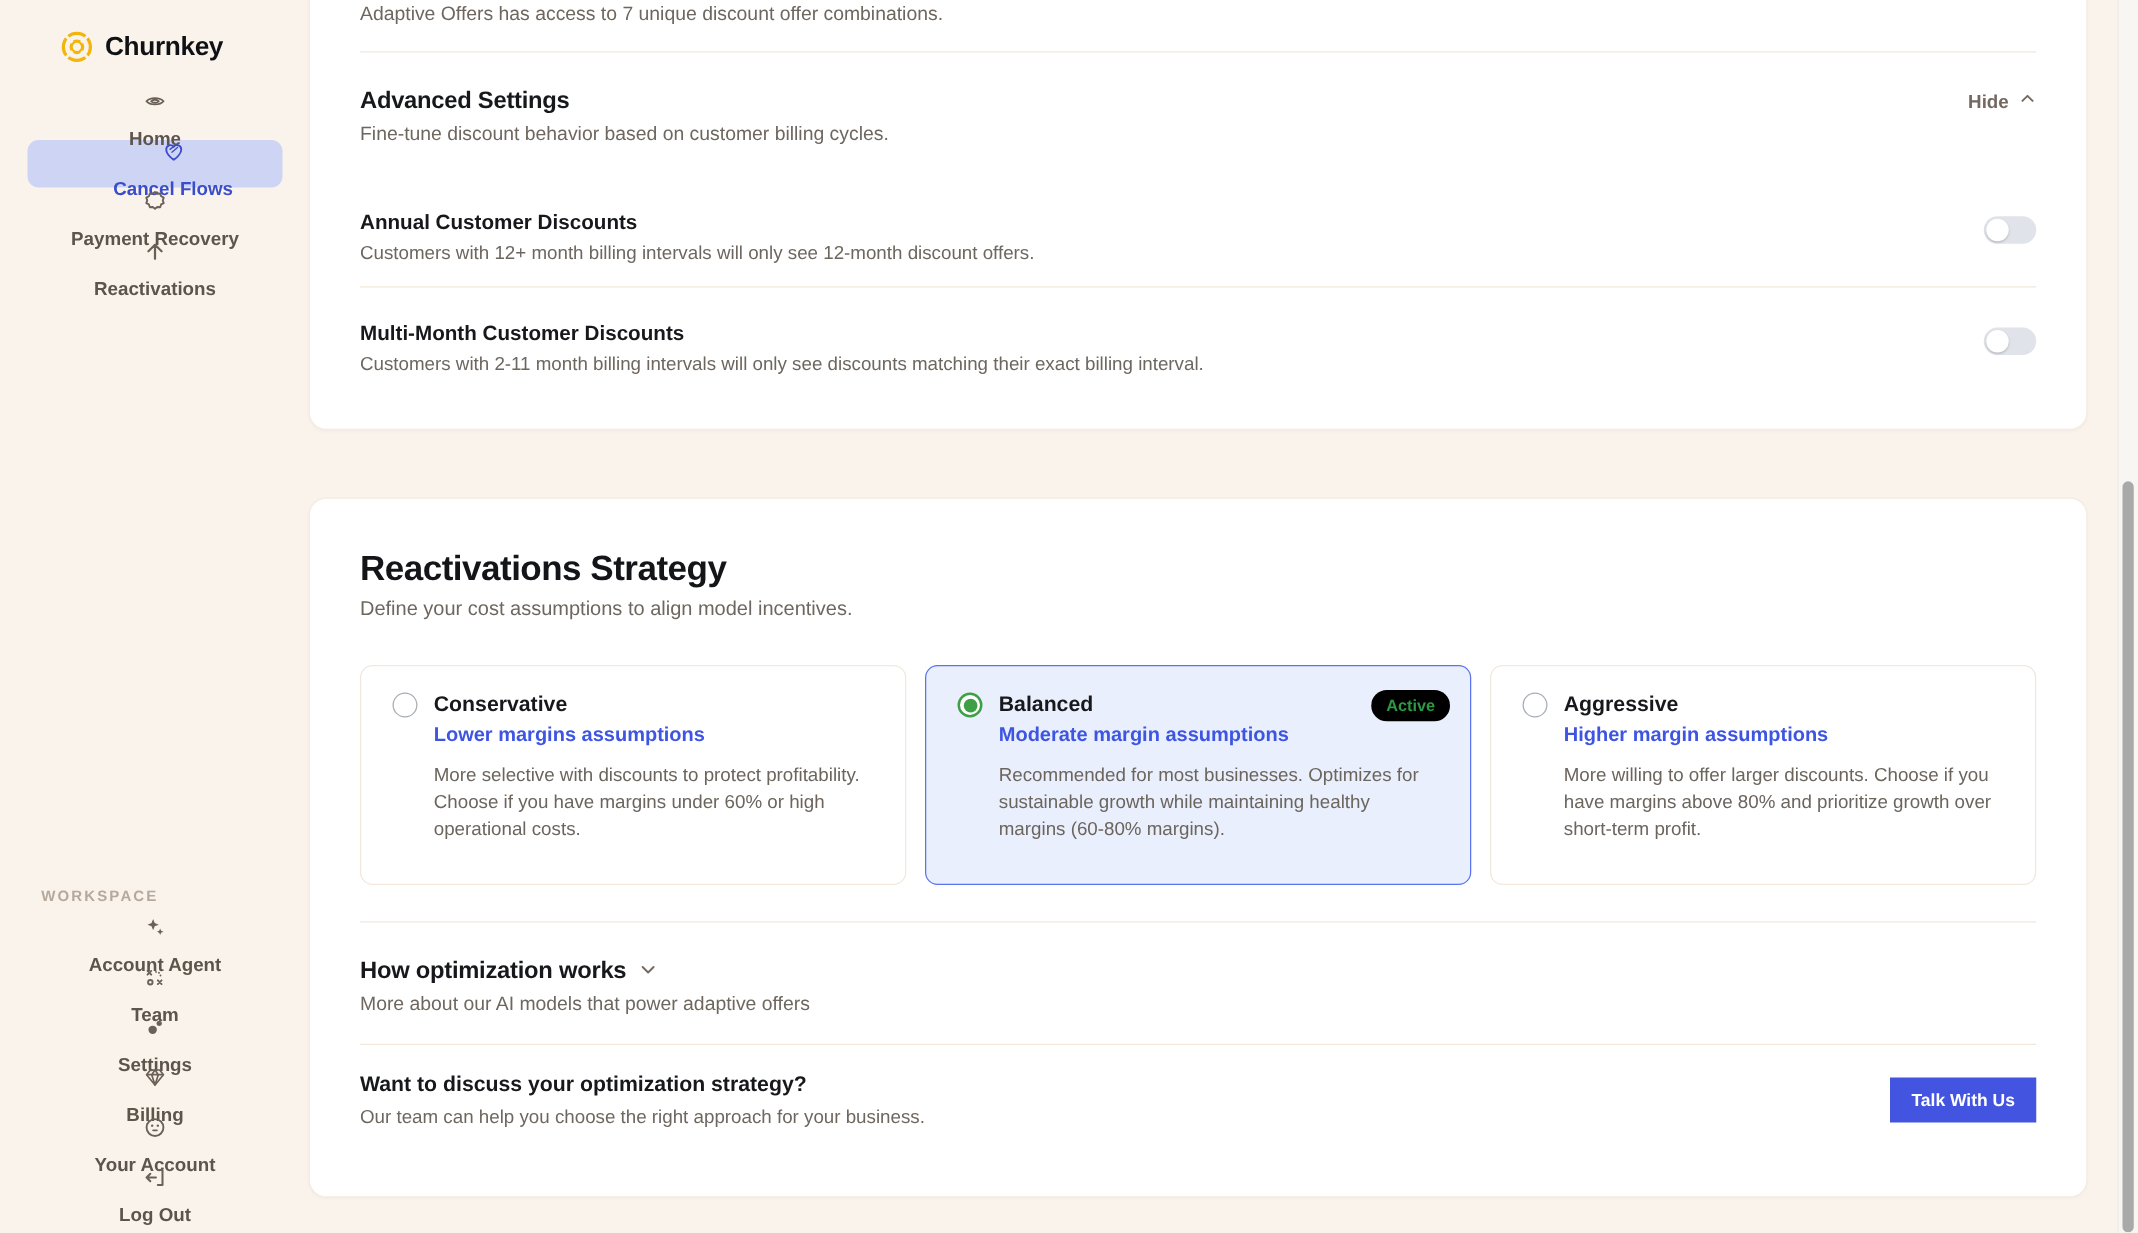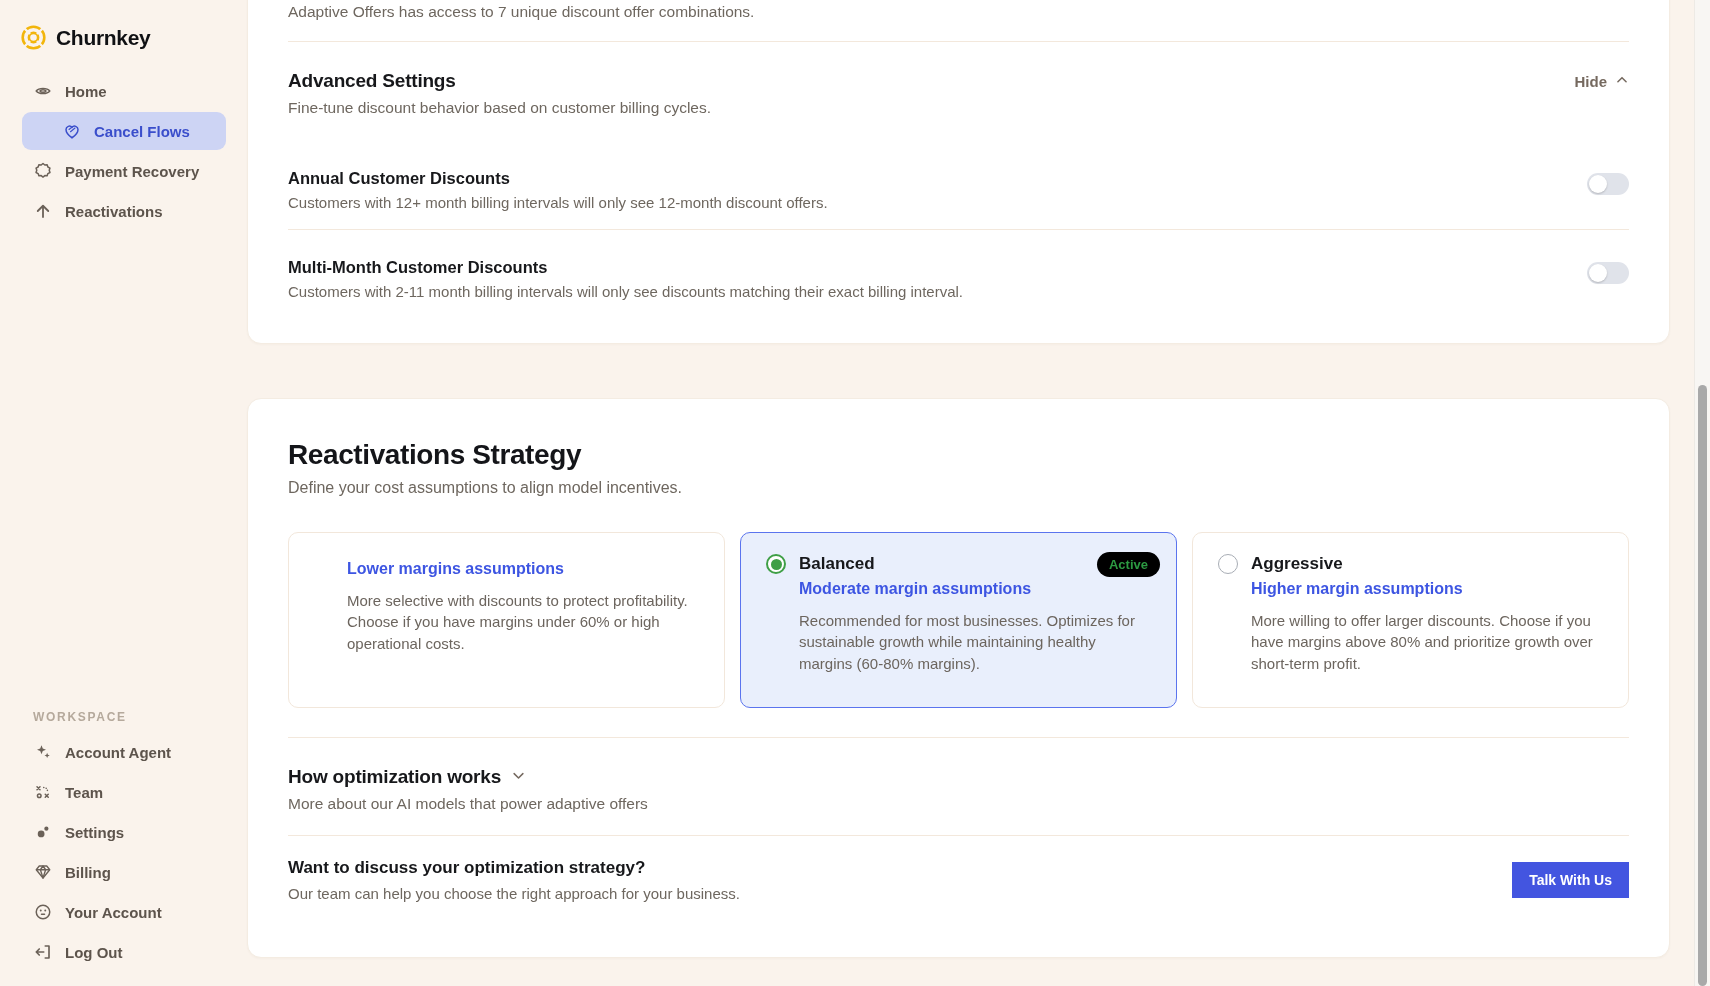--- a/index.html
+++ b/index.html
@@ -4,29 +4,29 @@
 <style>
   * { box-sizing: border-box; margin: 0; padding: 0; }
   html,body { background:#faf3ec; }
   .page {
     position: relative; width: 1710px; height: 986px; overflow: hidden;
     background: #faf3ec; font-family: "Liberation Sans", sans-serif;
     color: #17181b; -webkit-font-smoothing: antialiased;
   }
   
   .sidebar { position:absolute; left:0; top:0; bottom:0; width:251px; }
-  .brand { position:absolute; top:24px; left:20px; display:flex; align-items:center; gap:9px; }
+  .brand { position:absolute; top:24px; left:48px; display:flex; align-items:center; gap:9px; }
   .brand-name { font-size:21px; font-weight:700; letter-spacing:-0.3px; color:#101114; }
   .nav { position:absolute; top:72px; left:22px; right:25px; }
   .ws { position:absolute; top:710px; left:22px; right:25px; }
   .ws-label { padding:0 11px; font-size:12px; font-weight:700; letter-spacing:1.7px; color:#b5a99c; margin-bottom:9px; }
   .nav-item {
     height:38px; margin-bottom:2px; display:flex; align-items:center; gap:13px;
     padding:0 11px; border-radius:9px; font-size:15px; font-weight:600; color:#5d544c;
-    cursor:pointer; text-decoration:none;
+    cursor:pointer; text-decoration:none;flex-direction:column;
   }
   .nav-item .ni { display:flex; width:19px; justify-content:center; color:#6b6158; flex:none; }
   .nav-item.active { background:#cdd4f4; color:#3a4ecb;padding-left:40px; }
   .nav-item.active .ni { color:#3a4ecb; }
   
   .card { position:absolute; left:247px; width:1423px; background:#fff;
           border:1px solid #f4ece2; border-radius:14px; padding:0 40px;
           box-shadow:0 1px 2px rgba(80,60,40,0.03); }
   .card1 { top:-30px; height:374px; }
   .card2 { top:398px; height:560px; }
@@ -241,20 +241,24 @@
     </div>
   </section>
 
   <section class="card card2">
     <h1 class="h-lg">Reactivations Strategy</h1>
     <p class="sub-lg">Define your cost assumptions to align model incentives.</p>
 
     <div class="options">
 
       <div class="option">
+        <div class="opt-head">
+          <span class="radio"></span>
+          <span class="opt-name">Conservative</span>
+        </div>
         <p class="opt-tagline">Lower margins assumptions</p>
         <p class="opt-desc">More selective with discounts to protect profitability. Choose if you have margins under 60% or high operational costs.</p>
       </div>
 
       <div class="option selected">
         <span class="badge">Active</span>
         <div class="opt-head">
           <span class="radio checked"></span>
           <span class="opt-name">Balanced</span>
         </div>

